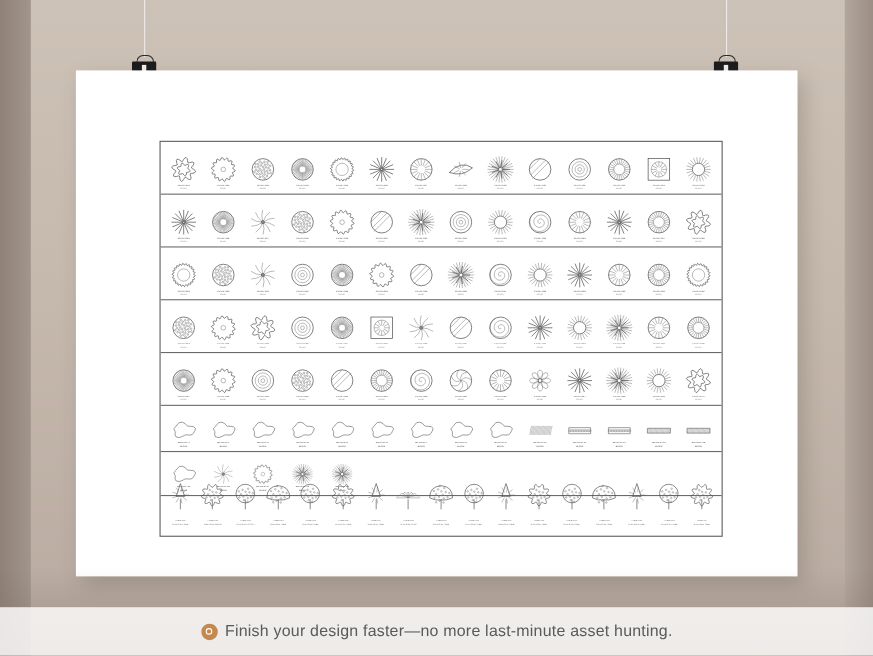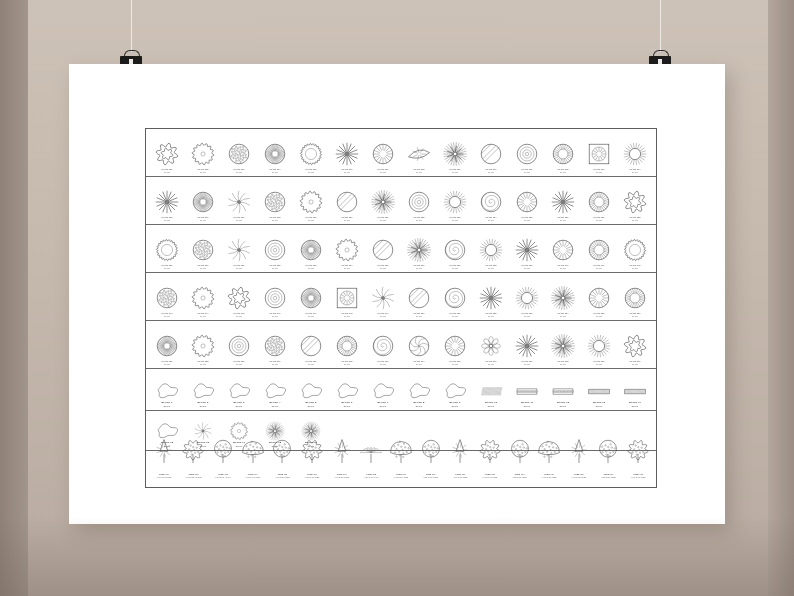--- a/index.html
+++ b/index.html
@@ -2576,14 +2576,18 @@
             <div class="lab">TREE-015<span class="sub">H:4m D:2m TREE</span></div>
             <div class="lab">TREE-016<span class="sub">H:5m D:3m TREE</span></div>
             <div class="lab">TREE-017<span class="sub">H:6m D:4m TREE</span></div>
           </div>
         </div>
       </div>
   </div>
 
   <div class="floor-shadow"></div>
 
+  <div class="caption-bar">
+    <span class="badge-icon"></span>
+    <span class="caption-text">Finish your design faster—no more last-minute asset hunting.</span>
+  </div>
 
 </div>
 
 </body></html>

